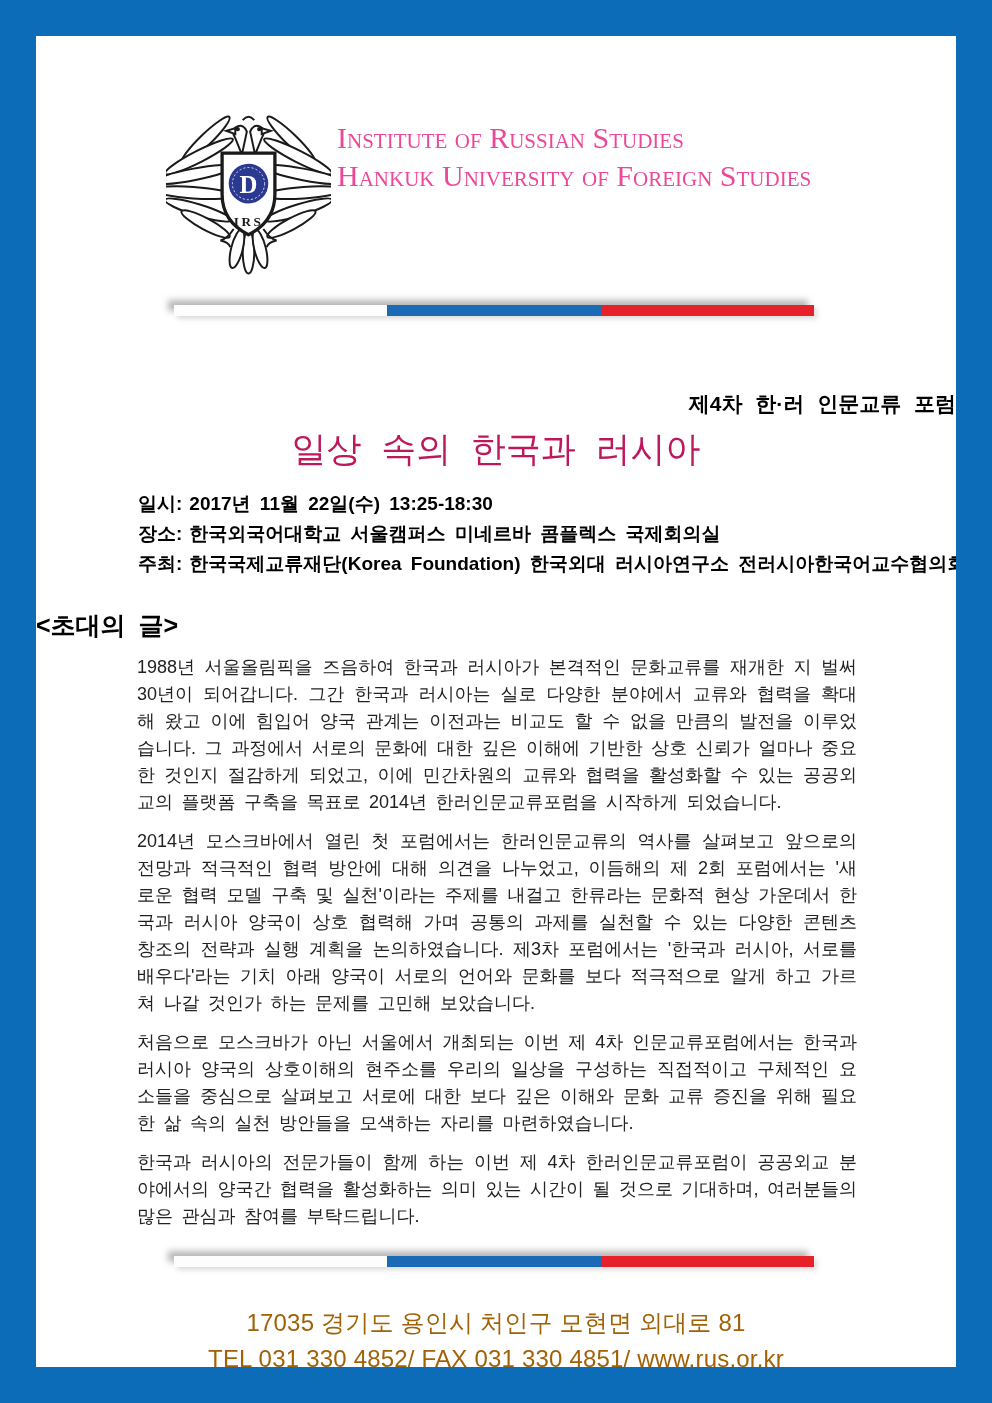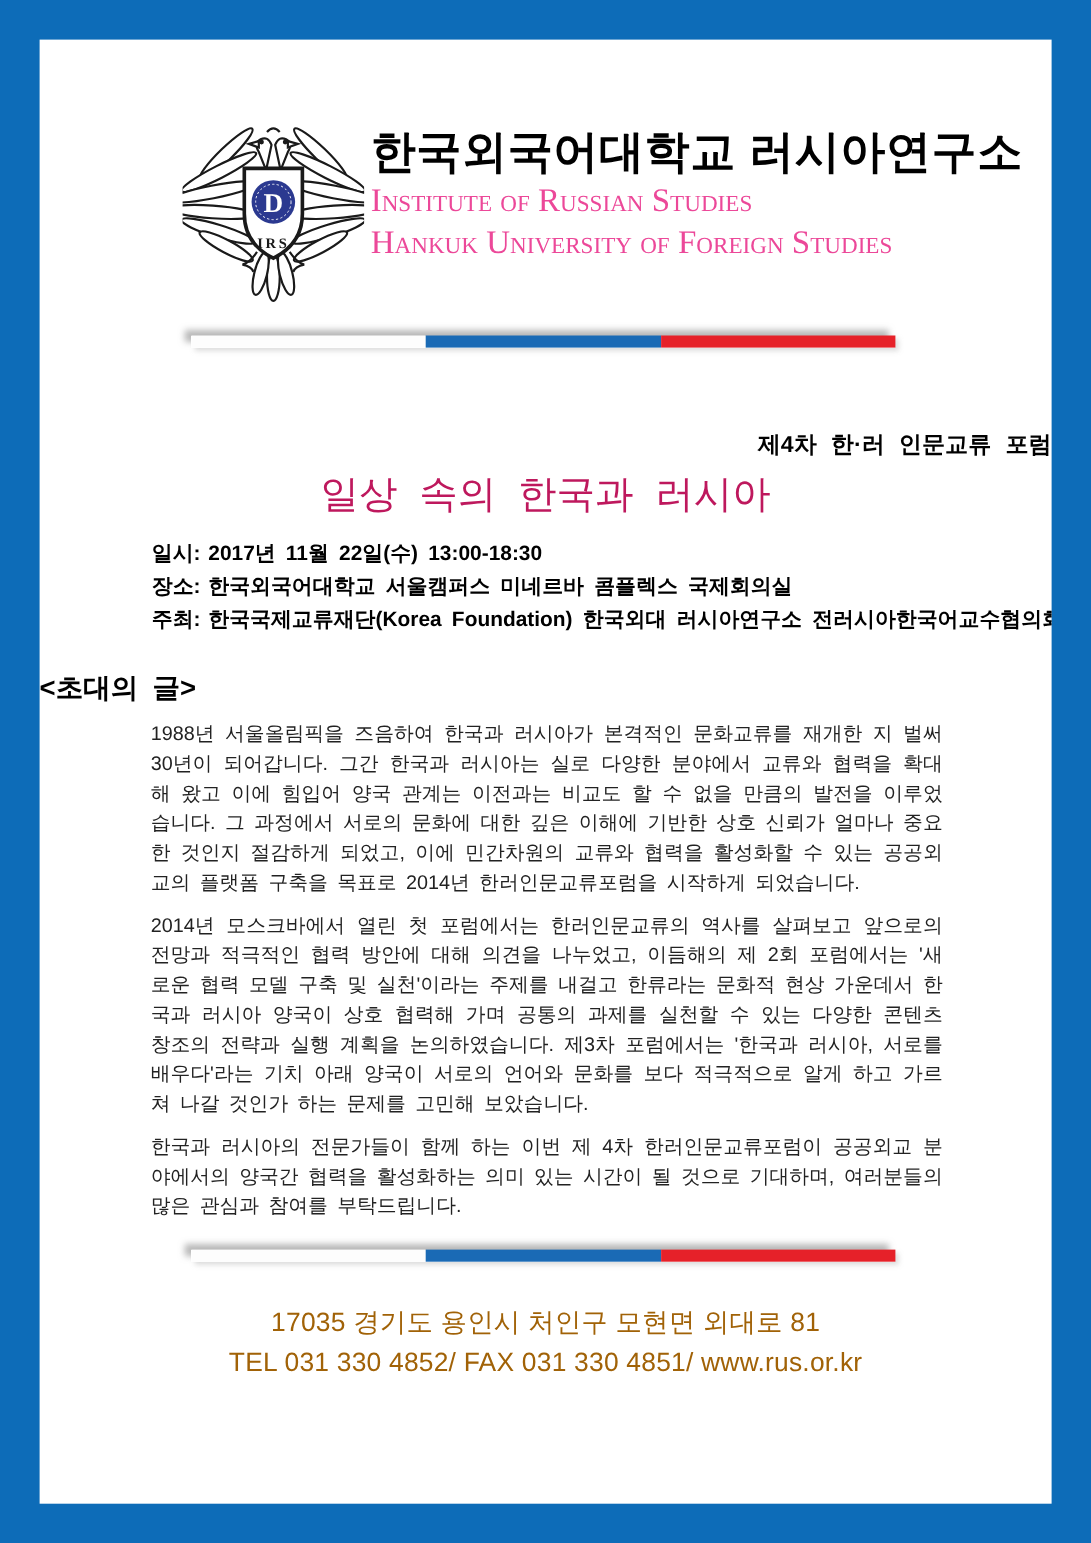--- a/index.html
+++ b/index.html
@@ -159,51 +159,51 @@
         </g>
 
         <path d="M68 56 h64 v50 c0 26 -14 40 -32 49 c-18 -9 -32 -23 -32 -49 z" fill="#ffffff" stroke="#1a1a1a" stroke-width="4"></path>
         <circle cx="100" cy="93" r="24" fill="#2b3990"></circle>
         <circle cx="100" cy="93" r="19.5" fill="none" stroke="#ffffff" stroke-width="1" stroke-dasharray="2.5 2.5"></circle>
         <text x="100" y="104" text-anchor="middle" font-family="Liberation Serif, serif" font-size="30" font-weight="bold" fill="#ffffff">D</text>
         <text x="100" y="144" text-anchor="middle" font-family="Liberation Serif, serif" font-size="16" font-weight="bold" letter-spacing="3" fill="#1a1a1a">IRS</text>
       </svg>
     </div>
     <div class="org-text">
-      <div class="org-ko">한국외국어대학교 러시아연구소</div>
       <div class="org-en">Institute of Russian Studies</div>
       <div class="org-en">Hankuk University of Foreign Studies</div>
     </div>
   </div>
 
   <div class="bar bar-top">
     <div class="seg seg-white"></div>
     <div class="seg seg-blue"></div>
     <div class="seg seg-red"></div>
   </div>
 
   <div class="forum-series">제4차 한·러 인문교류 포럼</div>
   <div class="forum-title">일상 속의 한국과 러시아</div>
 
   <div class="details">
     <div class="detail-row">
-      <span class="detail-label">일시:</span><span class="detail-value">2017년 11월 22일(수) 13:00-18:30</span>
+      <span class="detail-label">일시:</span><span class="detail-value">2017년 11월 22일(수) 13:25-18:30</span>
     </div>
     <div class="detail-row">
       <span class="detail-label">장소:</span><span class="detail-value">한국외국어대학교 서울캠퍼스 미네르바 콤플렉스 국제회의실</span>
     </div>
     <div class="detail-row">
       <span class="detail-label">주최:</span><span class="detail-value">한국국제교류재단(Korea Foundation) 한국외대 러시아연구소 전러시아한국어교수협의회</span>
     </div>
   </div>
 
   <div class="invite-heading">&lt;초대의 글&gt;</div>
   <div class="body-text">
     <p>1988년 서울올림픽을 즈음하여 한국과 러시아가 본격적인 문화교류를 재개한 지 벌써 30년이 되어갑니다. 그간 한국과 러시아는 실로 다양한 분야에서 교류와 협력을 확대해 왔고 이에 힘입어 양국 관계는 이전과는 비교도 할 수 없을 만큼의 발전을 이루었습니다. 그 과정에서 서로의 문화에 대한 깊은 이해에 기반한 상호 신뢰가 얼마나 중요한 것인지 절감하게 되었고, 이에 민간차원의 교류와 협력을 활성화할 수 있는 공공외교의 플랫폼 구축을 목표로 2014년 한러인문교류포럼을 시작하게 되었습니다.</p>
     <p>2014년 모스크바에서 열린 첫 포럼에서는 한러인문교류의 역사를 살펴보고 앞으로의 전망과 적극적인 협력 방안에 대해 의견을 나누었고, 이듬해의 제 2회 포럼에서는 '새로운 협력 모델 구축 및 실천'이라는 주제를 내걸고 한류라는 문화적 현상 가운데서 한국과 러시아 양국이 상호 협력해 가며 공통의 과제를 실천할 수 있는 다양한 콘텐츠 창조의 전략과 실행 계획을 논의하였습니다. 제3차 포럼에서는 '한국과 러시아, 서로를 배우다'라는 기치 아래 양국이 서로의 언어와 문화를 보다 적극적으로 알게 하고 가르쳐 나갈 것인가 하는 문제를 고민해 보았습니다.</p>
+    <p>처음으로 모스크바가 아닌 서울에서 개최되는 이번 제 4차 인문교류포럼에서는 한국과 러시아 양국의 상호이해의 현주소를 우리의 일상을 구성하는 직접적이고 구체적인 요소들을 중심으로 살펴보고 서로에 대한 보다 깊은 이해와 문화 교류 증진을 위해 필요한 삶 속의 실천 방안들을 모색하는 자리를 마련하였습니다.</p>
     <p>한국과 러시아의 전문가들이 함께 하는 이번 제 4차 한러인문교류포럼이 공공외교 분야에서의 양국간 협력을 활성화하는 의미 있는 시간이 될 것으로 기대하며, 여러분들의 많은 관심과 참여를 부탁드립니다.</p>
   </div>
 
   <div class="bar bar-bottom">
     <div class="seg seg-white"></div>
     <div class="seg seg-blue"></div>
     <div class="seg seg-red"></div>
   </div>
 
   <div class="footer">

